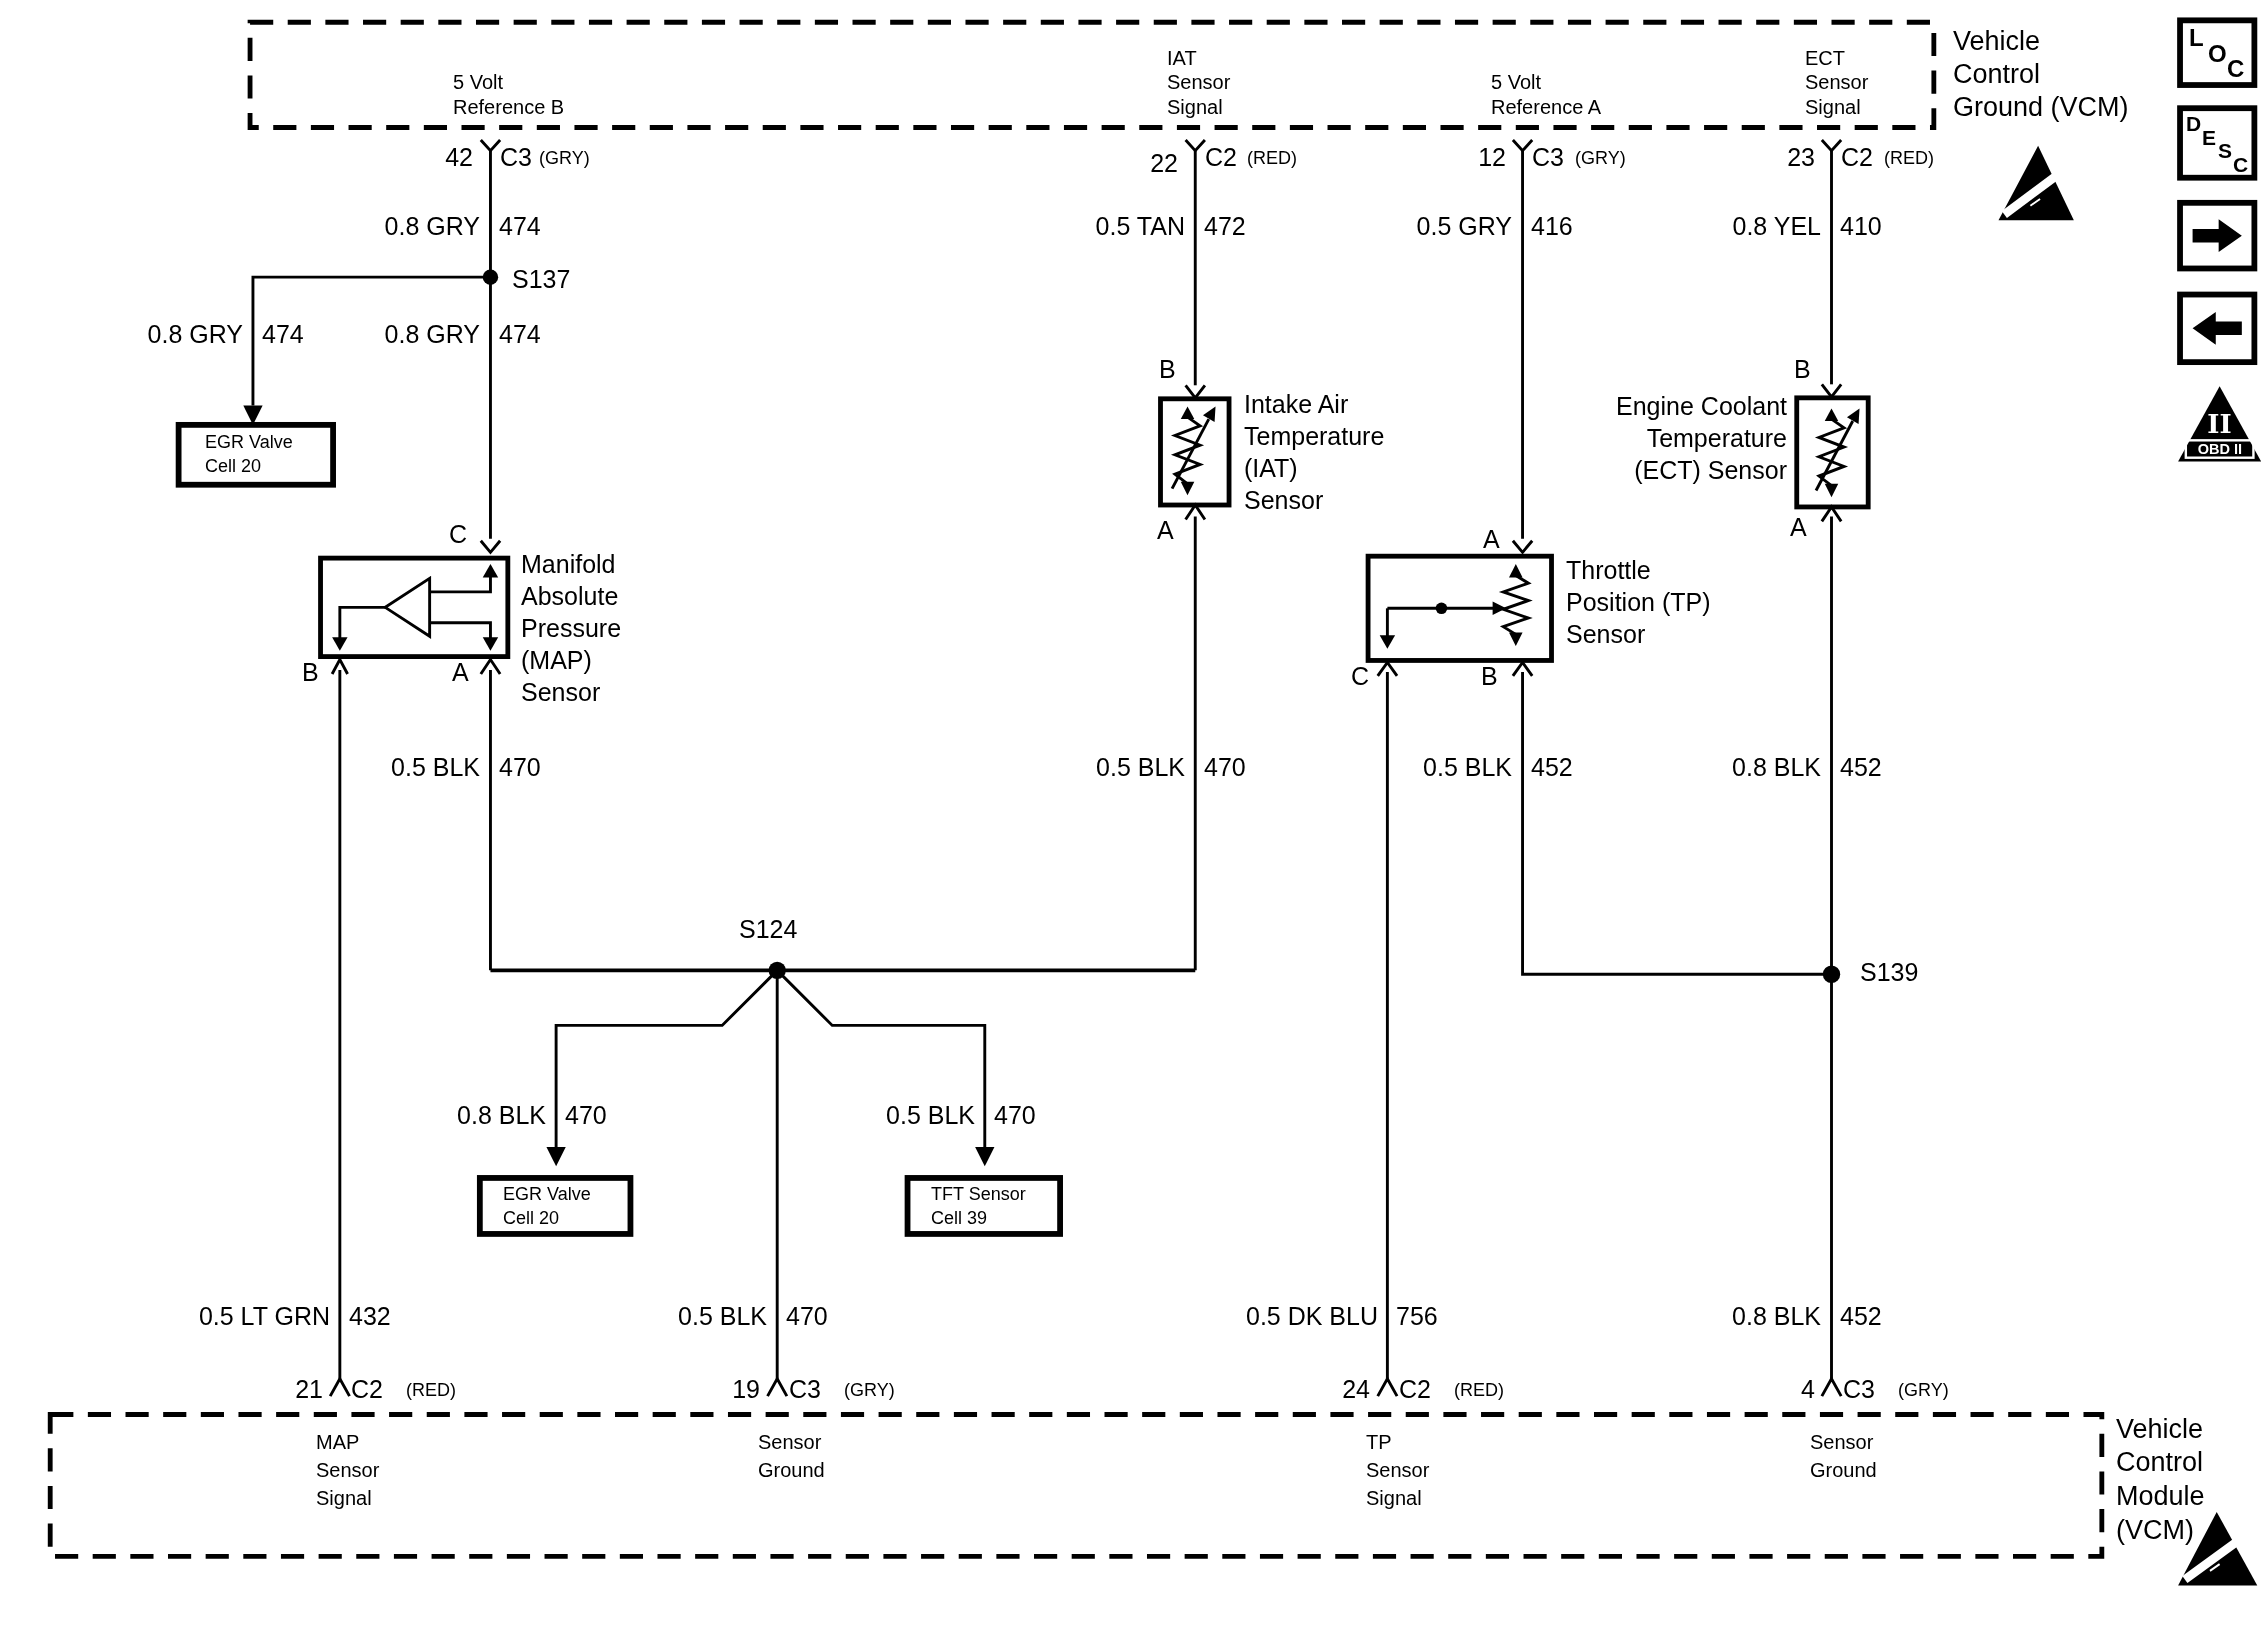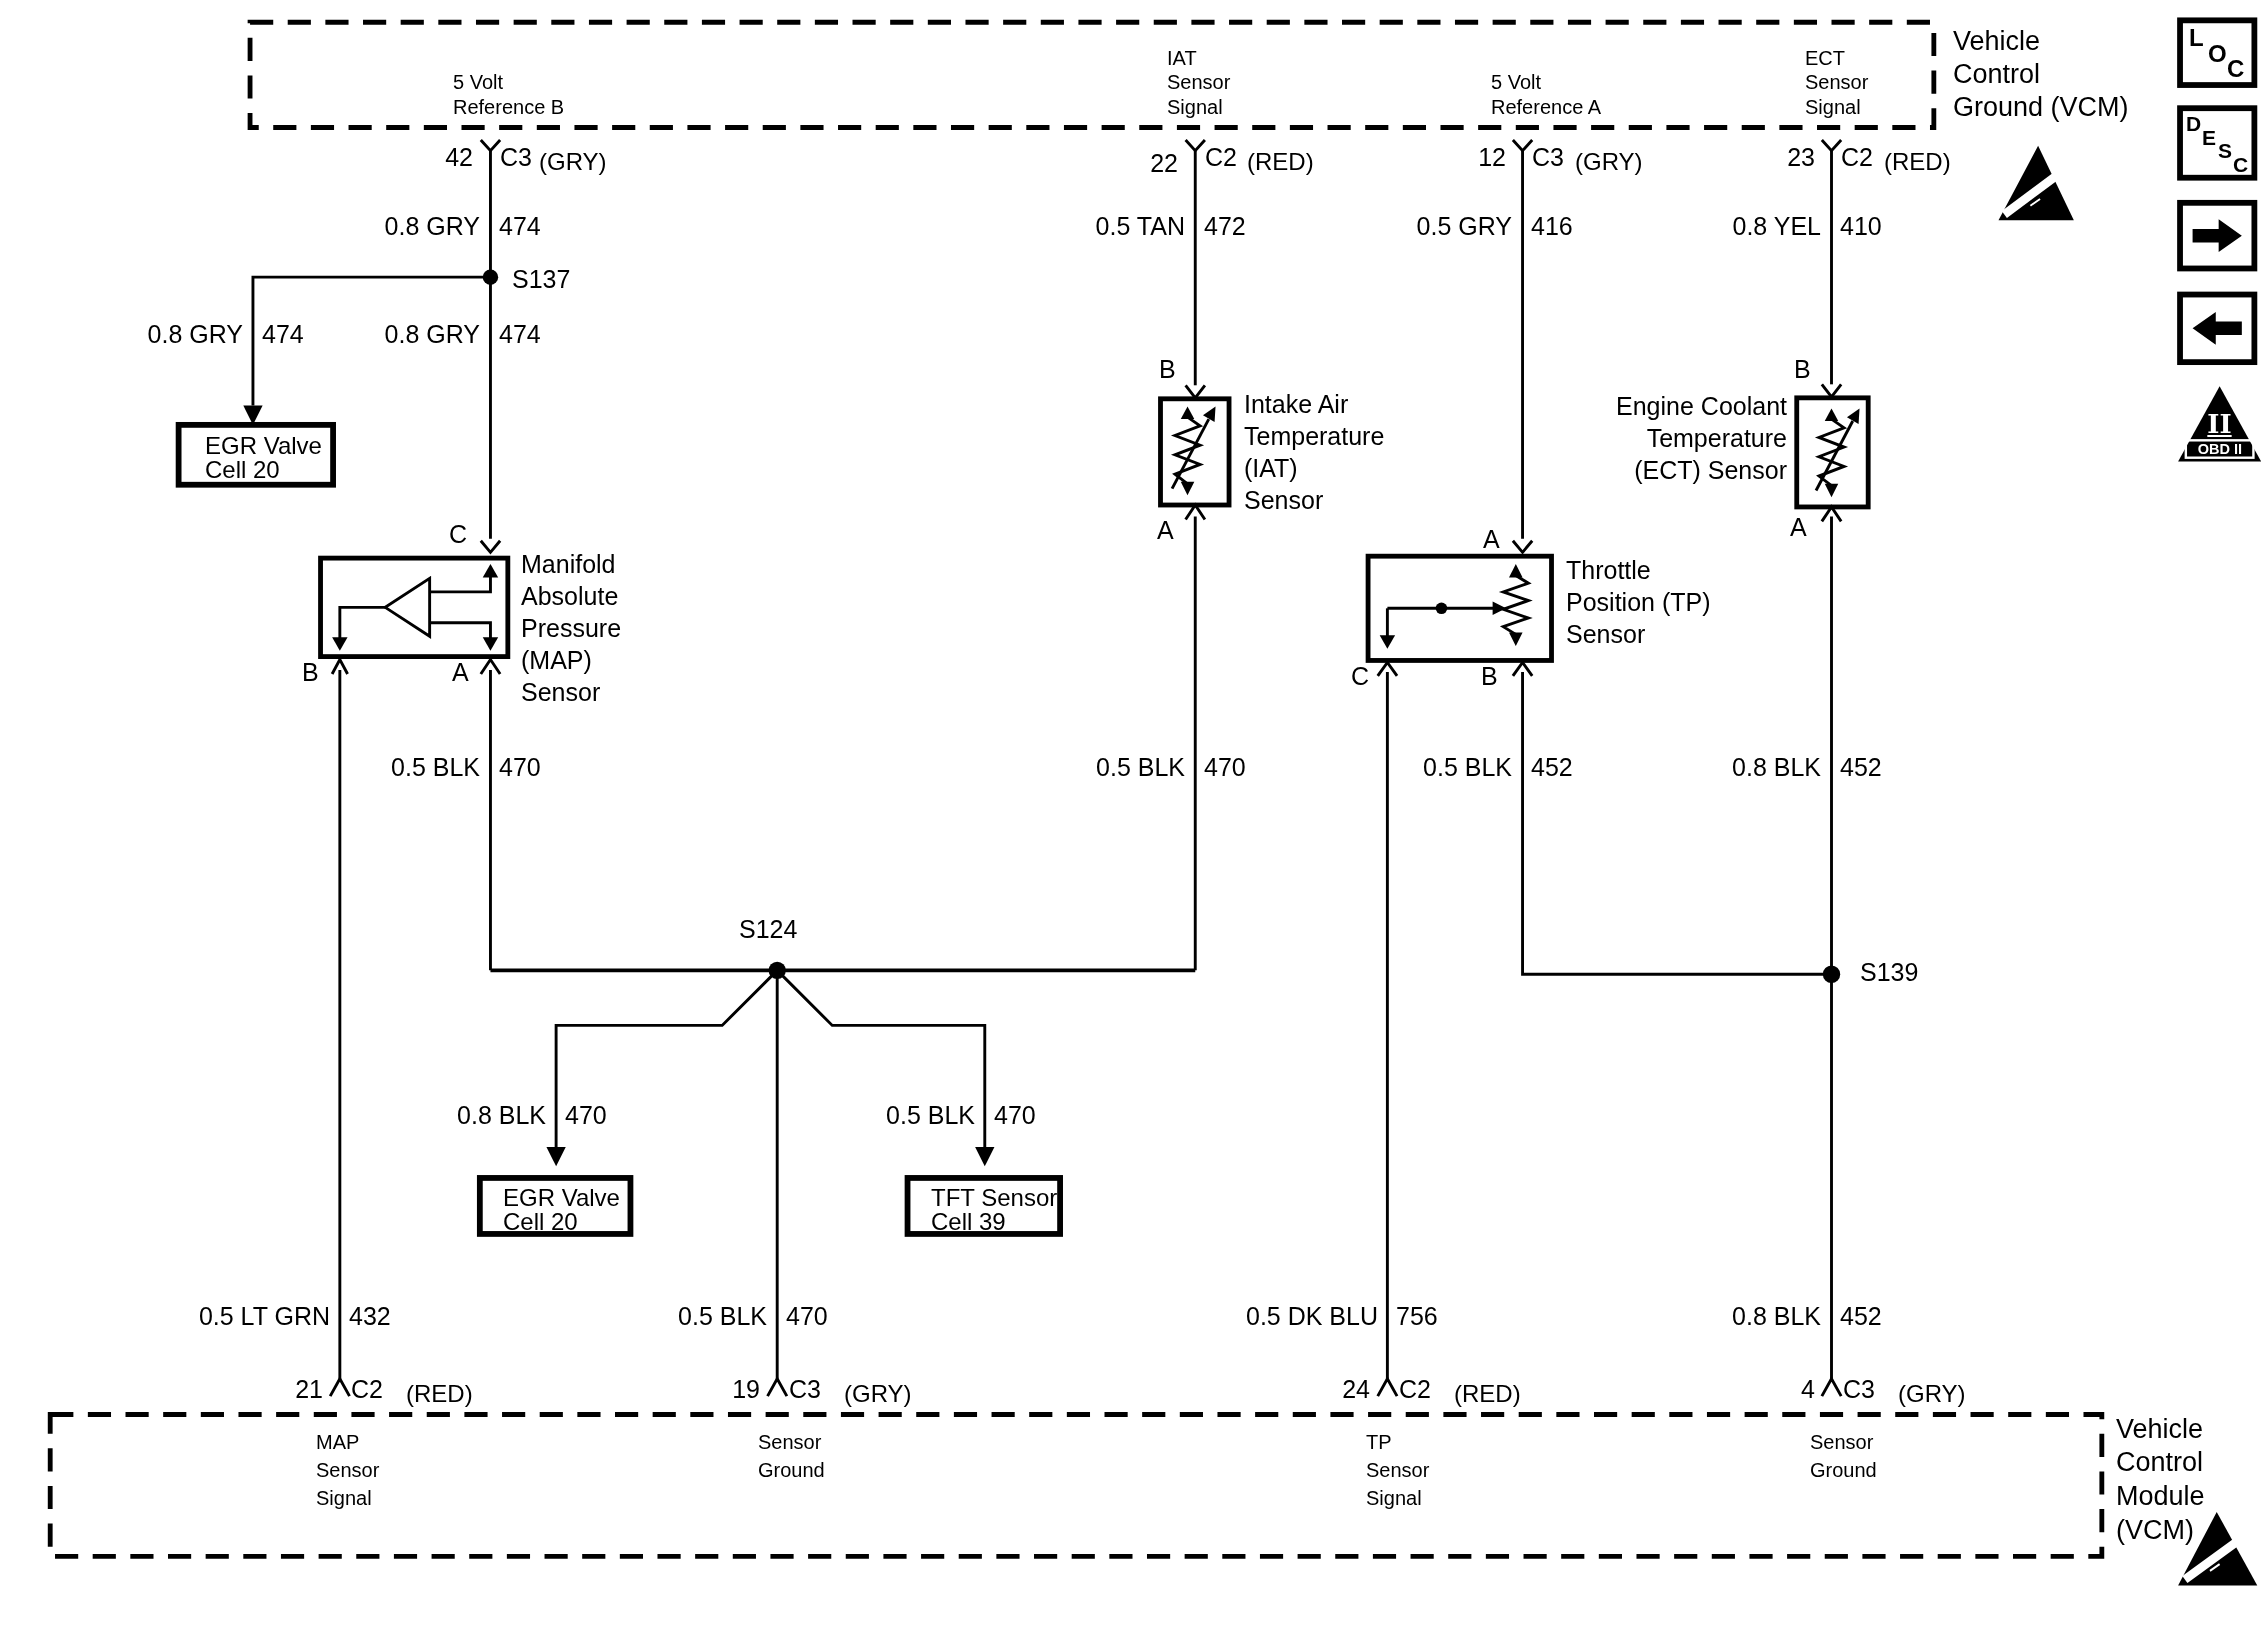--- a/index.html
+++ b/index.html
@@ -3,26 +3,26 @@
 <meta charset="utf-8">
 <style>
   html,body{margin:0;padding:0;background:#ffffff;}
   #stage{position:relative;width:2265px;height:1626px;background:#ffffff;overflow:hidden;
          font-family:"Liberation Sans", sans-serif;color:#000;}
   #gfx{position:absolute;left:0;top:0;z-index:0;}
   #txt{position:absolute;left:0;top:0;width:100%;height:100%;z-index:1;}
   .lbl{position:absolute;white-space:nowrap;color:#000;}
   .f26{font-size:25px;}
   .f21{font-size:20px;}
-  .f20{font-size:24px;}
+  .f20{font-size:18px;}
   .f28{font-size:27px;}
   .ra{text-align:right;}
   .ctr{text-align:center;}
   .white{color:#ffffff;}
-  .serif{font-family:"DejaVu Serif", serif;text-decoration:underline;}
+  .serif{font-family:"DejaVu Serif", serif;}
 </style>
 </head>
 <body>
 
 <div id="stage">
 
 <svg id="gfx" width="2265" height="1626" viewBox="0 0 2346 1684">
 
   <rect x="259" y="23" width="1744" height="109" fill="none" stroke="#000" stroke-width="5" stroke-dasharray="24 15"></rect>
   <rect x="52" y="1465" width="2125" height="147" fill="none" stroke="#000" stroke-width="5" stroke-dasharray="24 15"></rect>

